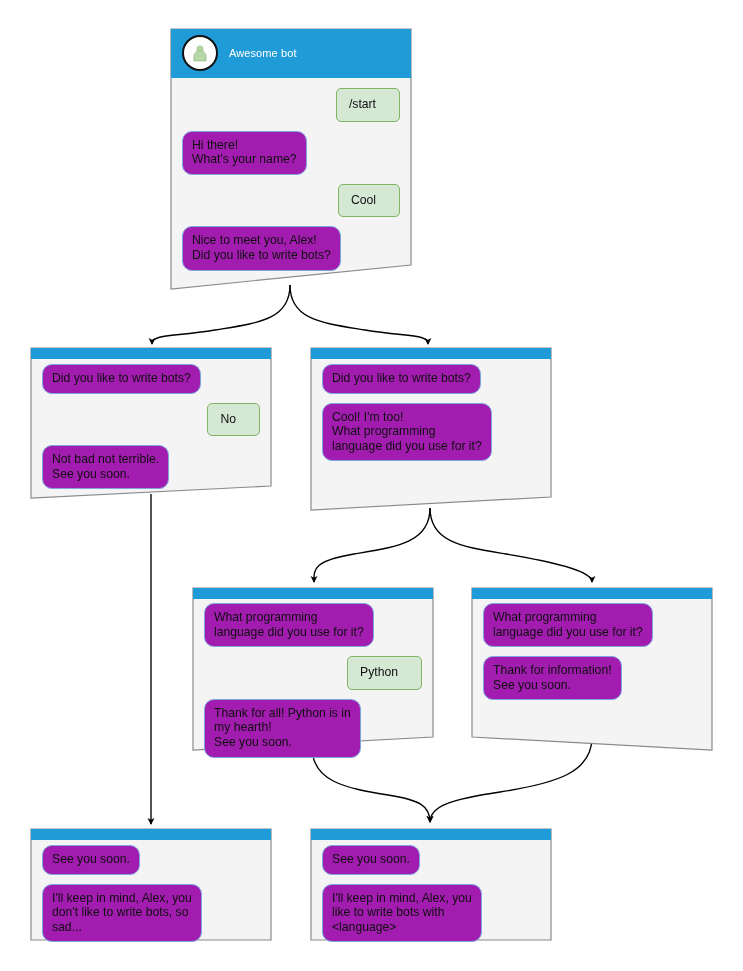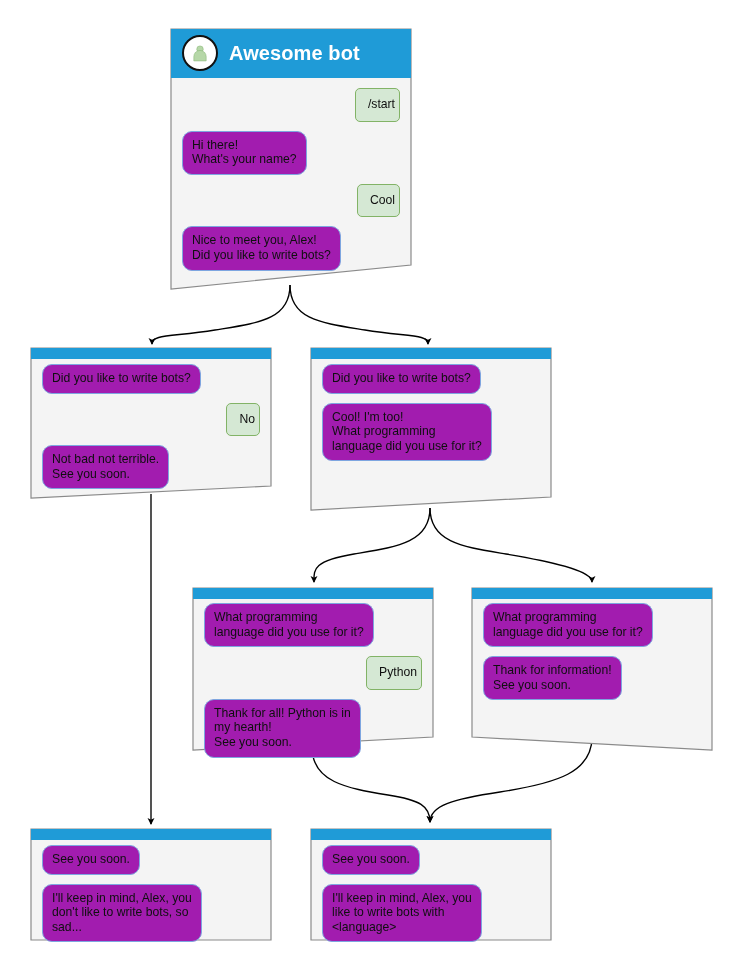--- a/index.html
+++ b/index.html
@@ -59,22 +59,22 @@
 
   .node-body {
     position: absolute;
     left: 0;
     z-index: 2;
     box-sizing: border-box;
   }
 
   .bot-title {
     color: #ffffff;
-    font-size: 20px;
-    font-weight: bold;
+    font-size: 11px;
+    font-weight: normal;
     letter-spacing: .1px;
   }
 
   .avatar {
     width: 36px;
     height: 36px;
     border-radius: 50%;
     background: #ffffff;
     border: 2.2px solid #111111;
     box-sizing: border-box;
@@ -102,21 +102,21 @@
   .bubble.bot {
     background: #a21caf;
     border: 1px solid #7ea6e0;
     border-radius: 10px;
     padding: 6px 9px 7px 9px;
   }
   .bubble.user {
     background: #d5e8d4;
     border: 1px solid #82b366;
     border-radius: 5px;
-    padding: 8px 4px 9px 12px;
+    padding: 8px 23px 9px 12px;
     text-align: left;
   }
 </style>
 </head>
 <body>
 
 <div id="canvas">
 
   <svg id="edges" viewBox="0 0 743 971" width="743" height="971">
     <defs>

